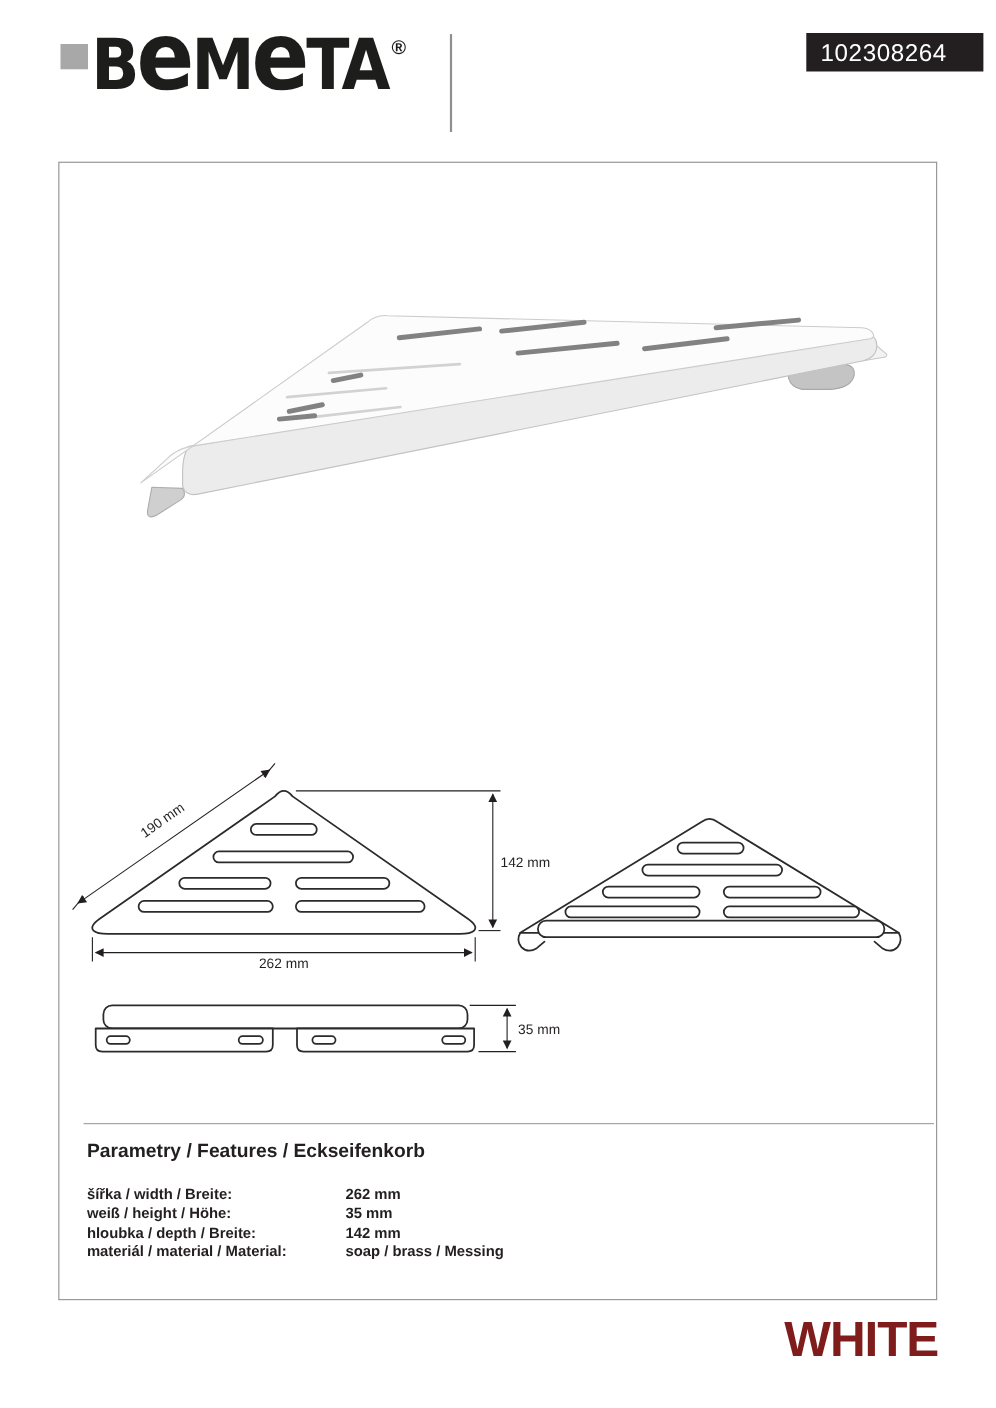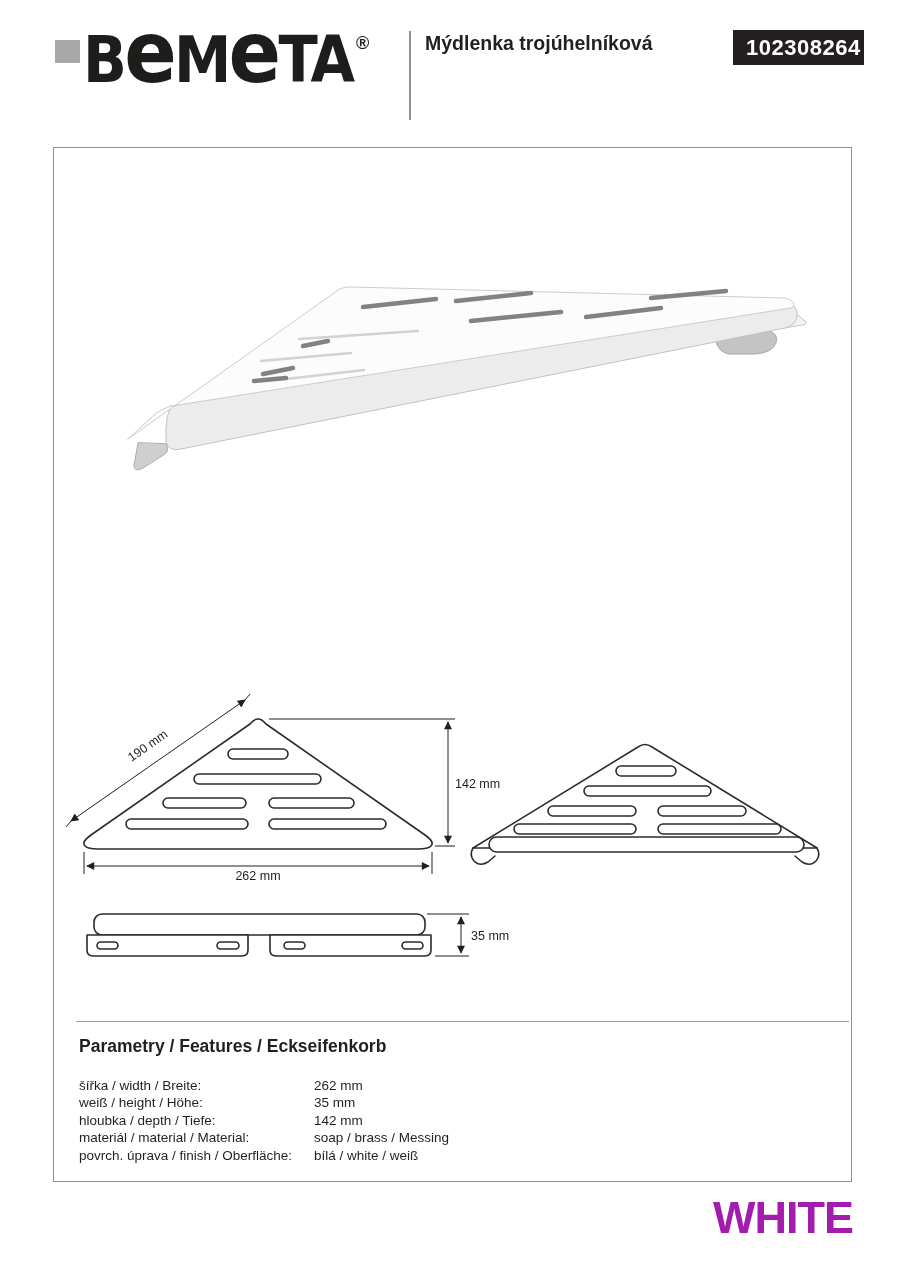--- a/index.html
+++ b/index.html
@@ -17,52 +17,51 @@
     font-family: "DejaVu Sans", sans-serif; font-weight: bold; letter-spacing: -3px;
     transform: scaleX(0.9); transform-origin: left top; color: #1d1d1b;
   }
   .logo .cap { font-size: 64px; }
   .logo .loe { font-size: 86px; }
   .reg-mark { position: absolute; left: 356px; top: 33px; font-size: 18px; font-weight: bold; color: #1d1d1b; }
   .header-divider { position: absolute; left: 409px; top: 31px; width: 2px; height: 89px; background: #8f8f8f; }
   .titles { position: absolute; left: 425px; top: 27px; }
   .titles .t-line { font-size: 19.5px; font-weight: bold; line-height: 33.5px; }
   .code-box {
-    position: absolute; left: 733px; top: 30px; width: 131px; height: 35px;
-    background: #231f20; color: #ffffff; font-size: 22px; font-weight: bold;
+    position: absolute; left: 733px; top: 30px; width: 161px; height: 35px;
+    background: #231f20; color: #ffffff; font-size: 22px; font-weight: normal;
     line-height: 35px; padding-left: 13px; letter-spacing: 0.5px;
   }
   
   .main-box {
     position: absolute; left: 53px; top: 147px; width: 799px; height: 1035px;
     border: 1px solid #8f8f8f; background: #ffffff;
   }
   svg.drawings { position: absolute; left: 0; top: 0; display: block; }
   .params-divider { position: absolute; left: 22px; top: 873px; width: 773px; height: 1px; background: #9c9c9c; }
   .params-heading { position: absolute; left: 25px; top: 888px; font-size: 17.5px; font-weight: bold; }
   .params { position: absolute; left: 25px; top: 930px; }
-  .p-row { display: flex; height: 17.4px; font-size: 13.5px; }
+  .p-row { display: flex; height: 17.4px; font-size: 13.5px; font-weight: bold; }
   .p-label { width: 235px; }
   
   .white-label {
     position: absolute; left: 0; top: 1192px; width: 853px; text-align: right;
-    font-size: 45px; font-weight: bold; letter-spacing: -1px; color: #a21caf;
+    font-size: 45px; font-weight: bold; letter-spacing: -1px; color: #7f1d1d;
   }
 </style>
 </head>
 <body>
 
 <div class="logo-square"></div>
 <div class="logo">
   <span class="cap">B</span><span class="loe">e</span><span class="cap">M</span><span class="loe">e</span><span class="cap">T</span><span class="cap">A</span>
 </div>
 <div class="reg-mark">®</div>
 <div class="header-divider"></div>
 <div class="titles">
-  <div class="t-line">Mýdlenka trojúhelníková</div>
 </div>
 <div class="code-box">102308264</div>
 
 <div class="main-box">
   <svg class="drawings" width="797" height="871" viewBox="0 0 797 871">
     <defs>
       <marker id="arw" viewBox="0 0 10 10" refX="9" refY="5" markerWidth="10" markerHeight="8" orient="auto-start-reverse">
         <path d="M0,0 L10,5 L0,10 Z" fill="#231f20"></path>
       </marker>
     </defs>
@@ -163,27 +162,23 @@
   <div class="params">
     <div class="p-row">
       <div class="p-label">šířka / width / Breite:</div>
       <div class="p-value">262 mm</div>
     </div>
     <div class="p-row">
       <div class="p-label">weiß / height / Höhe:</div>
       <div class="p-value">35 mm</div>
     </div>
     <div class="p-row">
-      <div class="p-label">hloubka / depth / Tiefe:</div>
+      <div class="p-label">hloubka / depth / Breite:</div>
       <div class="p-value">142 mm</div>
     </div>
     <div class="p-row">
       <div class="p-label">materiál / material / Material:</div>
       <div class="p-value">soap / brass / Messing</div>
-    </div>
-    <div class="p-row">
-      <div class="p-label">povrch. úprava / finish / Oberfläche:</div>
-      <div class="p-value">bílá / white / weiß</div>
     </div>
   </div>
 </div>
 
 <div class="white-label">WHITE</div>
 
 </body></html>

